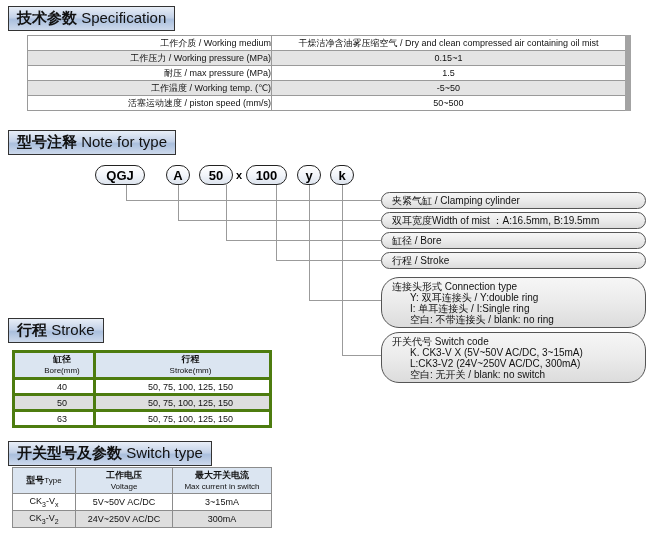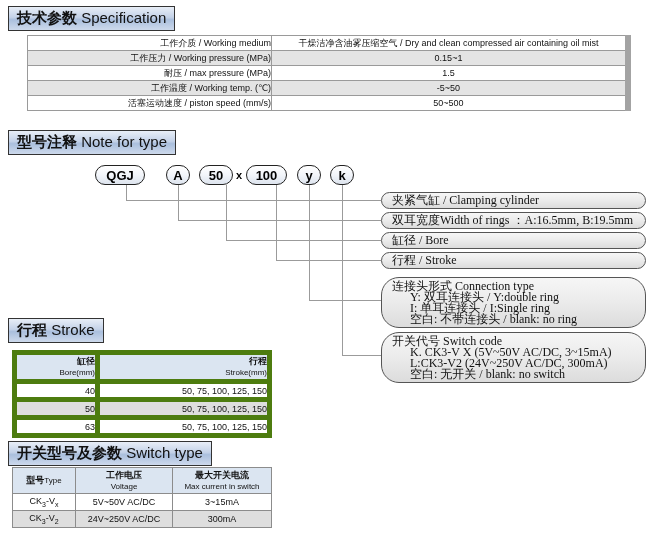--- a/index.html
+++ b/index.html
@@ -47,25 +47,25 @@
     vertical-align:middle;
   }
   .spec tr:nth-child(odd) td{background:#ffffff;}
   .spec tr:nth-child(even) td{background:#e4e4e4;}
   .spec td.k{width:238px;padding-left:5px;border-left:1px solid #9a9a9a;border-right:1px solid #9a9a9a;text-align:right;}
   .spec td.v{text-align:center;border-right:6px solid #a3a3a3;}
 
   
   .stroke{left:12px;top:350px;width:260px;}
   .stroke td,.stroke th{
-    border:5px solid #4d7c0f;
+    border:3px solid #4d7c0f;
     height:13px;
     font-size:9px;
     vertical-align:middle;
-    text-align:right;
+    text-align:center;
     padding-left:16px;
   }
   .stroke th{
     background:#dbe5f1;
     font-weight:normal;
     height:24px;
     line-height:11px;
   }
   .stroke td.shade{background:#dedede;}
   .stroke .c1{width:62px;}
@@ -113,26 +113,25 @@
     position:absolute;
     font-size:11px;
     font-weight:bold;
     line-height:20px;
   }
   .pill{
     position:absolute;
     background:linear-gradient(to bottom,#f6f6f6 0%,#ebebeb 50%,#dcdcdc 100%);
     border:1px solid #555;
     border-radius:10px;
-    font-size:12px;
+    font-size:10px;
     color:#111;
     box-sizing:border-box;
     padding:2px 0 2px 10px;
     line-height:11px;
-    font-family:Liberation Serif, serif;
   }
   .pill.multi{border-radius:18px;padding-top:3px;}
   .pill .ind{padding-left:18px;display:block;}
   .lead{position:absolute;background:#9b9b9b;}
   .lead.h{height:1px;}
   .lead.v{width:1px;}
 </style>
 </head>
 <body>
 
@@ -195,21 +194,21 @@
     <div class="lead v" style="left:276px;top:30px;height:76px;"></div>
     <div class="lead h" style="left:276px;top:105px;width:105px;"></div>
 
     <div class="lead v" style="left:309px;top:30px;height:116px;"></div>
     <div class="lead h" style="left:309px;top:145px;width:72px;"></div>
 
     <div class="lead v" style="left:342px;top:30px;height:171px;"></div>
     <div class="lead h" style="left:342px;top:200px;width:39px;"></div>
 
     <div class="pill" style="left:381px;top:37px;width:265px;">夹紧气缸 / Clamping cylinder</div>
-    <div class="pill" style="left:381px;top:57px;width:265px;">双耳宽度Width of rings ：A:16.5mm, B:19.5mm</div>
+    <div class="pill" style="left:381px;top:57px;width:265px;">双耳宽度Width of mist ：A:16.5mm, B:19.5mm</div>
     <div class="pill" style="left:381px;top:77px;width:265px;">缸径 / Bore</div>
     <div class="pill" style="left:381px;top:97px;width:265px;">行程 / Stroke</div>
 
     <div class="pill multi" style="left:381px;top:122px;width:265px;">
       <span>连接头形式 Connection type</span>
       <span class="ind">Y: 双耳连接头 / Y:double ring</span>
       <span class="ind">I: 单耳连接头 / I:Single ring</span>
       <span class="ind">空白: 不带连接头 / blank: no ring</span>
     </div>
 

